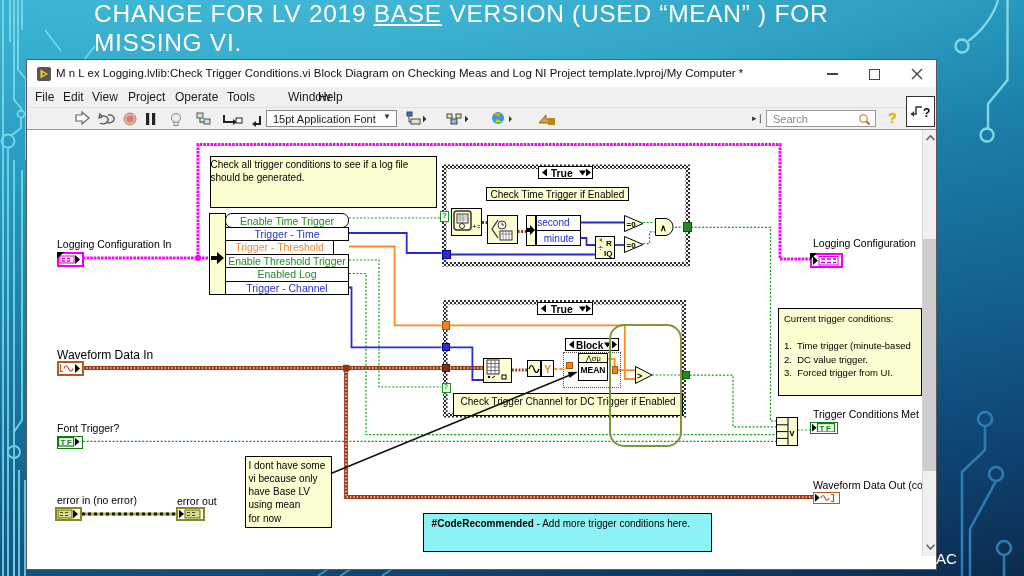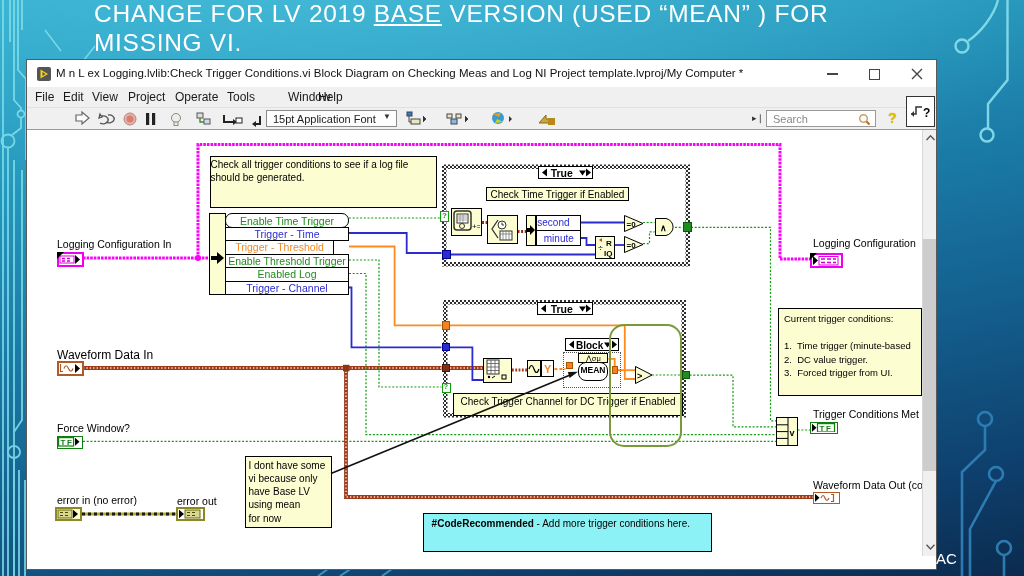--- a/index.html
+++ b/index.html
@@ -362,21 +362,21 @@
     <div class="sel" style="left:565px;top:338px;width:54px;height:13.4px;">
       <svg width="54" height="11" style="position:absolute;left:0;top:0;">
             <path d="M3,5.5 l5,-4 v8 z" fill="#000"></path>
             <path d="M51,5.5 l-5,-4 v8 z" fill="#000"></path>
             <path d="M38,3.5 h7 l-3.5,5 z" fill="#000"></path>
           </svg>
       <span style="position:absolute;left:10px;top:1px;font-size:10px;">Block</span>
     </div>
     <div class="abs" style="left:563px;top:352px;width:58px;height:35.5px;border:1px dotted #555;box-sizing:border-box;"></div>
     <div class="lvbox" style="left:578px;top:352.5px;width:30.4px;height:10px;font-size:7.5px;text-align:center;line-height:9px;">⋀σμ</div>
-    <div class="whitebox" style="left:578px;top:362.3px;width:30px;height:18.7px;border-width:1.5px;font-size:8.5px;font-weight:bold;text-align:center;line-height:15px;border-radius:8px;">MEAN</div>
+    <div class="whitebox" style="left:578px;top:362.3px;width:30px;height:18.7px;border-width:1.5px;font-size:8.5px;font-weight:bold;text-align:center;line-height:15px;">MEAN</div>
     <div class="abs" style="left:565.5px;top:361.6px;width:7px;height:7.8px;background:#f58220;border:1px solid #a85200;box-sizing:border-box;"></div>
     <div class="abs" style="left:611.6px;top:366.3px;width:6.2px;height:7.8px;background:#f58220;border:1px solid #a85200;box-sizing:border-box;"></div>
 
     <svg class="abs" style="left:635px;top:366.3px;" width="18" height="18">
           <polygon points="0.5,0.5 0.5,17.5 17,9" fill="#fdfdd2" stroke="#000"></polygon>
           <text x="2" y="13" font-size="9" font-weight="bold" fill="#000">&gt;</text>
         </svg>
 
     <div class="abs" style="left:441.5px;top:321px;width:8.5px;height:8.7px;background:#f58220;border:1px solid #a85200;box-sizing:border-box;"></div>
     <div class="abs" style="left:441.5px;top:343.3px;width:8.5px;height:8.2px;background:#2b2bcf;border:1px solid #000090;box-sizing:border-box;"></div>
@@ -430,21 +430,21 @@
       <div style="position:absolute;left:-2px;top:-2px;width:0;height:0;border-left:7px solid #000;border-bottom:7px solid transparent;"></div>
     </div>
     <div class="lbl" style="left:57px;top:347.5px;font-size:12px;">Waveform Data In</div>
     <div class="abs" style="left:57px;top:361px;width:27px;height:15px;border:2px solid #b05a28;background:#fff;box-sizing:border-box;">
       <svg width="23" height="11">
             <path d="M2,1.5 h-0.5 v7 h2.5" stroke="#b05a28" stroke-width="1.2" fill="none"></path>
             <path d="M5,5.5 q2,-5.5 4.5,0 t4.5,0" stroke="#b05a28" stroke-width="1.2" fill="none"></path>
             <path d="M16,1 l5,4.5 -5,4.5 z" fill="#000"></path>
           </svg>
     </div>
-    <div class="lbl" style="left:57px;top:421.5px;font-size:10.5px;">Force Window?</div>
+    <div class="lbl" style="left:57px;top:421.5px;font-size:10.5px;">Font Trigger?</div>
     <div class="abs" style="left:57px;top:436px;width:26px;height:13px;border:1.5px solid #0e7e0e;background:#fff;box-sizing:border-box;">
       <svg width="23" height="10">
             <rect x="0.6" y="0.6" width="15" height="8.4" fill="none" stroke="#0e7e0e" stroke-width="1.2"></rect>
             <text x="2.5" y="8" font-size="8" font-weight="bold" fill="#0e7e0e">T</text>
             <text x="9" y="8" font-size="8" font-weight="bold" fill="#0e7e0e">F</text>
             <path d="M17,0.8 l4.5,4 -4.5,4 z" fill="#000"></path>
           </svg>
     </div>
     <div class="lbl" style="left:57px;top:494px;font-size:10.5px;">error in (no error)</div>
     <div class="abs" style="left:55px;top:507px;width:27px;height:14px;border:2px solid #8a8a20;background:#fdfdd2;box-sizing:border-box;">

